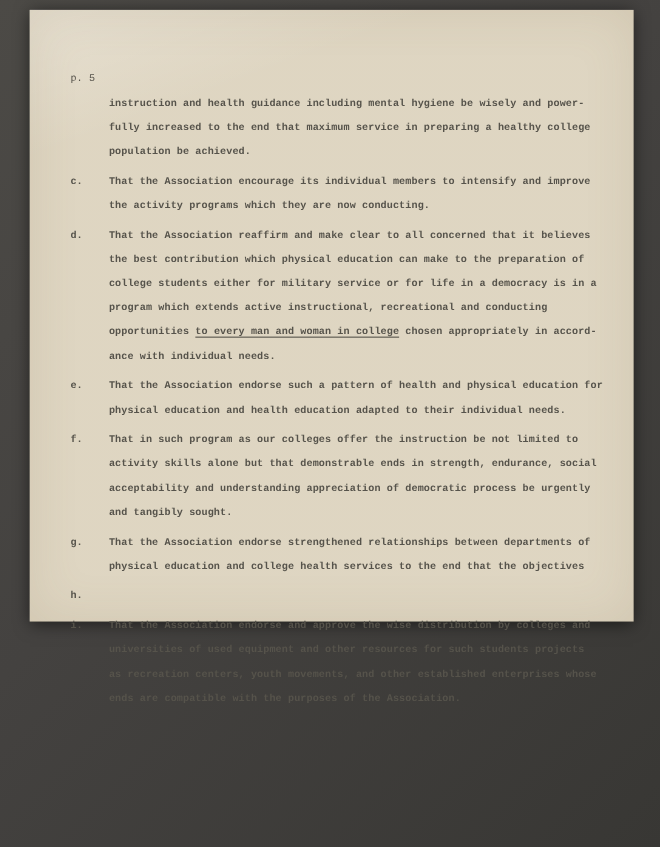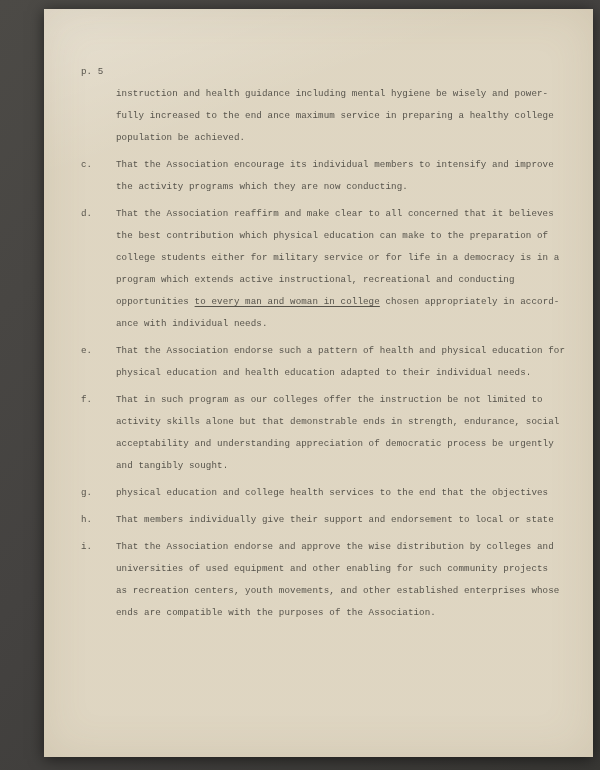--- a/index.html
+++ b/index.html
@@ -6,61 +6,61 @@
   body {
     width: 600px;
     height: 770px;
     position: relative;
     overflow: hidden;
     background: linear-gradient(135deg, #4c4a46 0%, #444240 45%, #383734 100%);
     font-family: "Liberation Mono", "DejaVu Sans Mono", monospace;
   }
   .paper {
     position: absolute;
-    left: 44px;
+    left: 27px;
     top: 9px;
     width: 549px;
-    height: 748px;
+    height: 556px;
     background:
       linear-gradient(160deg, rgba(255,255,255,0.25) 0%, rgba(255,255,255,0) 18%),
       linear-gradient(0deg, rgba(120,95,60,0.10), rgba(120,95,60,0.10)),
       #eae3d1;
     background-color: #eae3d1;
     box-shadow: 0 2px 14px rgba(0,0,0,0.55), inset 0 0 45px rgba(125,105,70,0.14);
   }
   .content {
     position: absolute;
     left: 37px;
     top: 52px;
     right: 26px;
     color: #56534b;
     font-size: 9.2px;
     line-height: 22px;
     letter-spacing: 0.1px;
   }
   .page-number { display: block; }
-  .items { margin-top: 0; }
+  .items { margin-top: 0; font-weight: bold; }
   .item { display: flex; margin-bottom: 5px; }
   .item-label { flex: 0 0 35px; width: 35px; }
   .item-text { flex: 1; }
   .line { white-space: nowrap; }
   .u { text-decoration: underline; text-underline-offset: 2px; margin-top: 24px; }
 </style>
 </head>
 <body>
 
 <div class="paper">
   <div class="content">
     <span class="page-number">p. 5</span>
     <div class="items">
         <div class="item">
           <div class="item-label"></div>
           <div class="item-text">
             <div class="line">instruction and health guidance including mental hygiene be wisely and power-</div>
-            <div class="line">fully increased to the end ance maximum service in preparing a healthy college</div>
+            <div class="line">fully increased to the end that maximum service in preparing a healthy college</div>
             <div class="line">population be achieved.</div>
           </div>
         </div>
         <div class="item">
           <div class="item-label">c.</div>
           <div class="item-text">
             <div class="line">That the Association encourage its individual members to intensify and improve</div>
             <div class="line">the activity programs which they are now conducting.</div>
           </div>
         </div>
@@ -87,33 +87,33 @@
           <div class="item-text">
             <div class="line">That in such program as our colleges offer the instruction be not limited to</div>
             <div class="line">activity skills alone but that demonstrable ends in strength, endurance, social</div>
             <div class="line">acceptability and understanding appreciation of democratic process be urgently</div>
             <div class="line">and tangibly sought.</div>
           </div>
         </div>
         <div class="item">
           <div class="item-label">g.</div>
           <div class="item-text">
+            <div class="line">That the Association endorse strengthened relationships between departments of</div>
             <div class="line">physical education and college health services to the end that the objectives</div>
           </div>
         </div>
         <div class="item">
           <div class="item-label">h.</div>
           <div class="item-text">
-            <div class="line">That members individually give their support and endorsement to local or state</div>
           </div>
         </div>
         <div class="item">
           <div class="item-label">i.</div>
           <div class="item-text">
             <div class="line">That the Association endorse and approve the wise distribution by colleges and</div>
-            <div class="line">universities of used equipment and other enabling for such community projects</div>
+            <div class="line">universities of used equipment and other resources for such students projects</div>
             <div class="line">as recreation centers, youth movements, and other established enterprises whose</div>
             <div class="line">ends are compatible with the purposes of the Association.</div>
           </div>
         </div>
       </div>
   </div>
 </div>
 
 </body></html>

